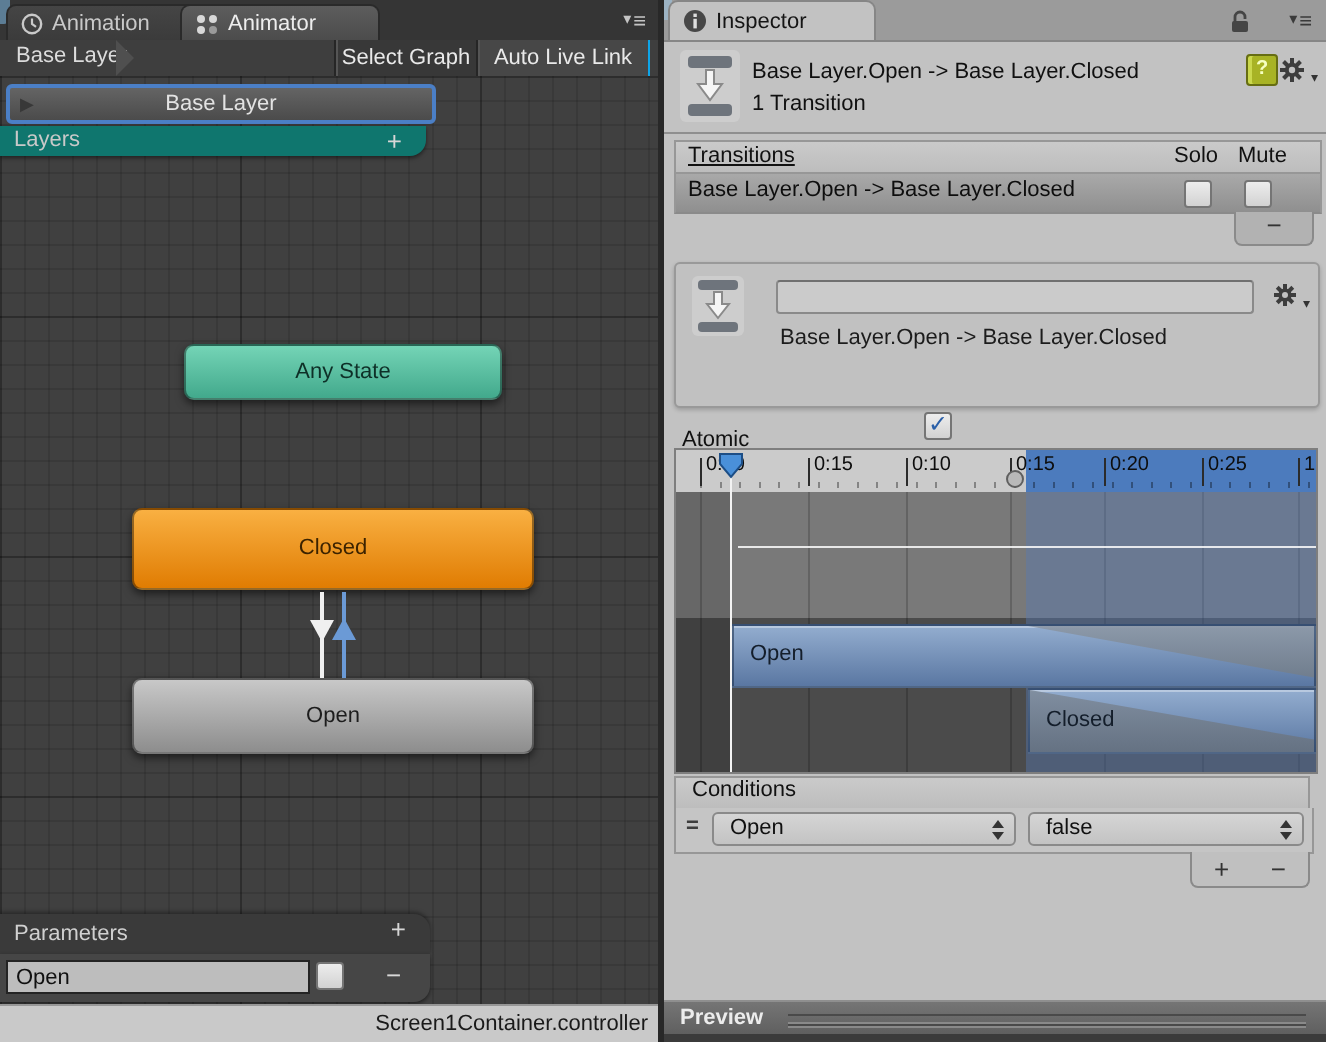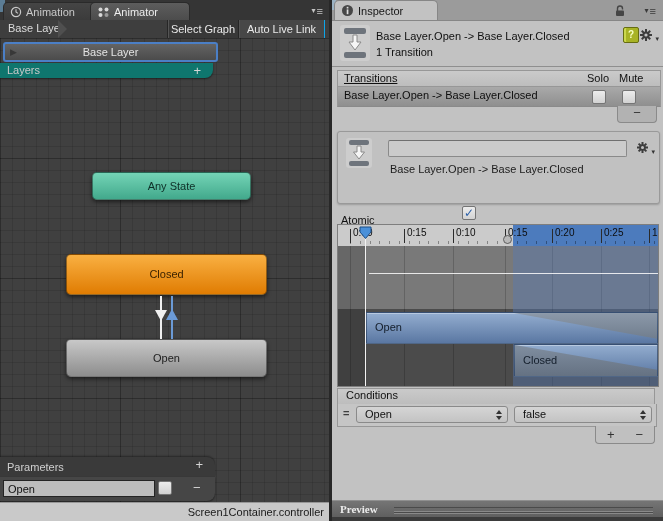--- a/index.html
+++ b/index.html
@@ -141,21 +141,21 @@
      border-bottom:4px solid #333;margin-bottom:2px;}
   .ddArr .down{width:0;height:0;border-left:3px solid transparent;border-right:3px solid transparent;
      border-top:4px solid #333;}
   .dragHandle{position:absolute;left:5px;top:3px;color:#3e3e3e;font-weight:bold;}
   .condFootTab{position:absolute;top:426px;right:8px;width:58px;height:17px;background:#c0c0c0;
      border:1px solid #8a8a8a;border-top:none;border-radius:0 0 4px 4px;color:#333;}
   .condFootTab .p{position:absolute;left:11px;top:1px;font-size:13px;cursor:pointer;}
   .condFootTab .m{position:absolute;right:11px;top:1px;font-size:13px;cursor:pointer;}
 
   .previewBar{position:absolute;left:0;top:500px;right:0;height:17px;
-     background:linear-gradient(#757575,#5e5e5e);border-top:1px solid #8f8f8f;border-bottom:1px solid #3a3a3a;font-family:Liberation Serif, serif;}
+     background:linear-gradient(#757575,#5e5e5e);border-top:1px solid #8f8f8f;border-bottom:1px solid #3a3a3a;}
   .previewBar .lbl{position:absolute;left:8px;top:2px;font-weight:bold;color:#ececec;}
   .previewGrip{position:absolute;left:62px;right:10px;top:6px;height:4px;
      border-top:1px solid #4a4a4a;border-bottom:1px solid #4a4a4a;box-shadow:0 1px 0 #8a8a8a,0 -1px 0 #8a8a8a inset;}
   .darkStrip{position:absolute;left:0;top:517px;right:0;height:4px;background:#3b3b3b;}
 </style>
 </head>
 <body>
 
 <div id="root">
 

